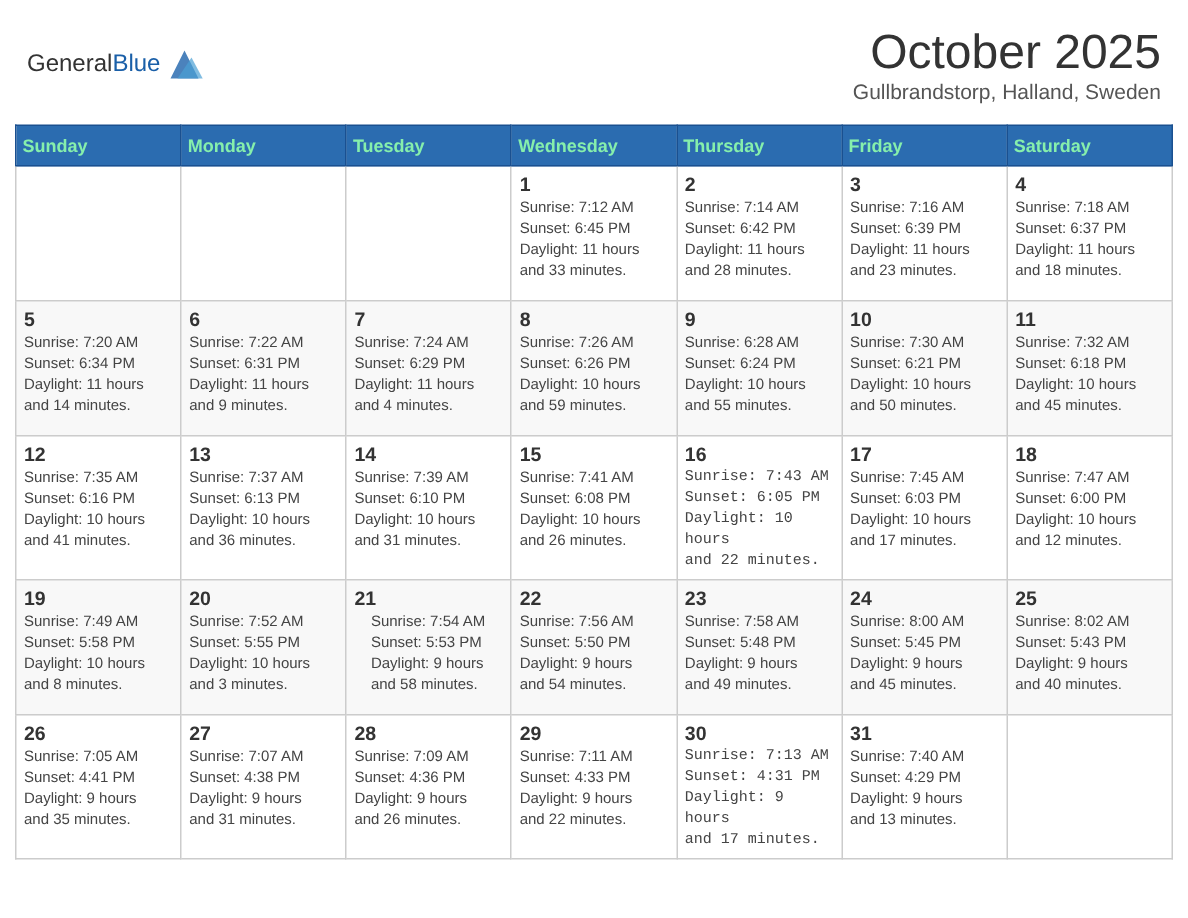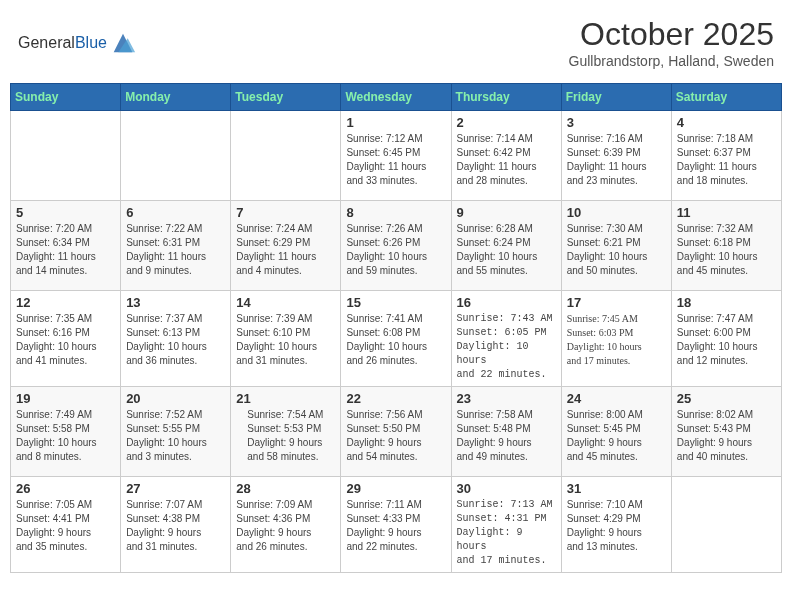--- a/index.html
+++ b/index.html
@@ -233,21 +233,21 @@
         </td>
         <td>
           <div class="day-number">16</div>
           <div class="day-info" style="white-space: pre-line; font-family: Liberation Mono, monospace;">Sunrise: 7:43 AM
 Sunset: 6:05 PM
 Daylight: 10 hours
 and 22 minutes.</div>
         </td>
         <td>
           <div class="day-number">17</div>
-          <div class="day-info" style="white-space: pre-line; font-family: Liberation Serif, serif;">Sunrise: 7:45 AM
+          <div class="day-info" style="white-space: pre-line;">Sunrise: 7:45 AM
 Sunset: 6:03 PM
 Daylight: 10 hours
 and 17 minutes.</div>
         </td>
         <td>
           <div class="day-number">18</div>
           <div class="day-info" style="white-space: pre-line;">Sunrise: 7:47 AM
 Sunset: 6:00 PM
 Daylight: 10 hours
 and 12 minutes.</div>
@@ -335,21 +335,21 @@
         </td>
         <td>
           <div class="day-number">30</div>
           <div class="day-info" style="white-space: pre-line; font-family: Liberation Mono, monospace;">Sunrise: 7:13 AM
 Sunset: 4:31 PM
 Daylight: 9 hours
 and 17 minutes.</div>
         </td>
         <td>
           <div class="day-number">31</div>
-          <div class="day-info" style="white-space: pre-line;">Sunrise: 7:10 AM
+          <div class="day-info" style="white-space: pre-line;">Sunrise: 7:40 AM
 Sunset: 4:29 PM
 Daylight: 9 hours
 and 13 minutes.</div>
         </td>
         <td class="empty-cell"></td>
       </tr>
     </tbody>
 </table>
 
 </body></html>

